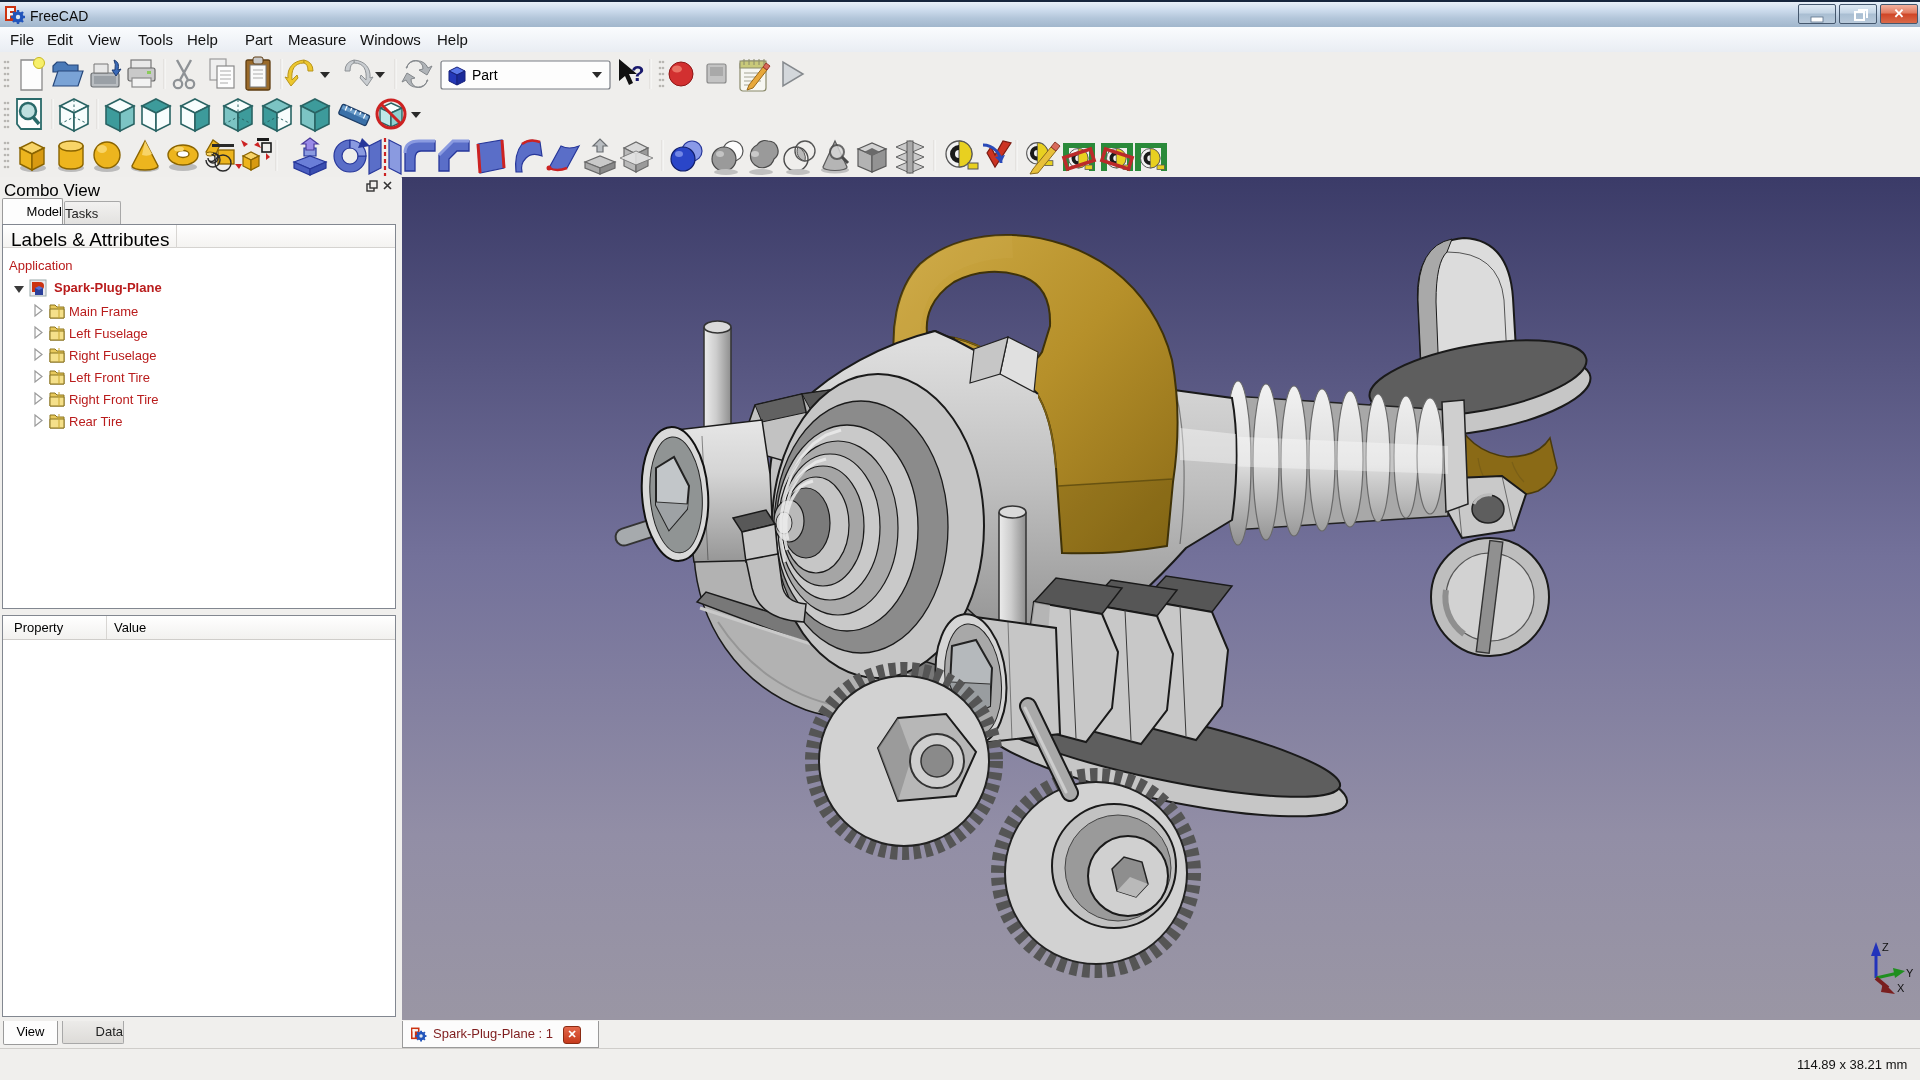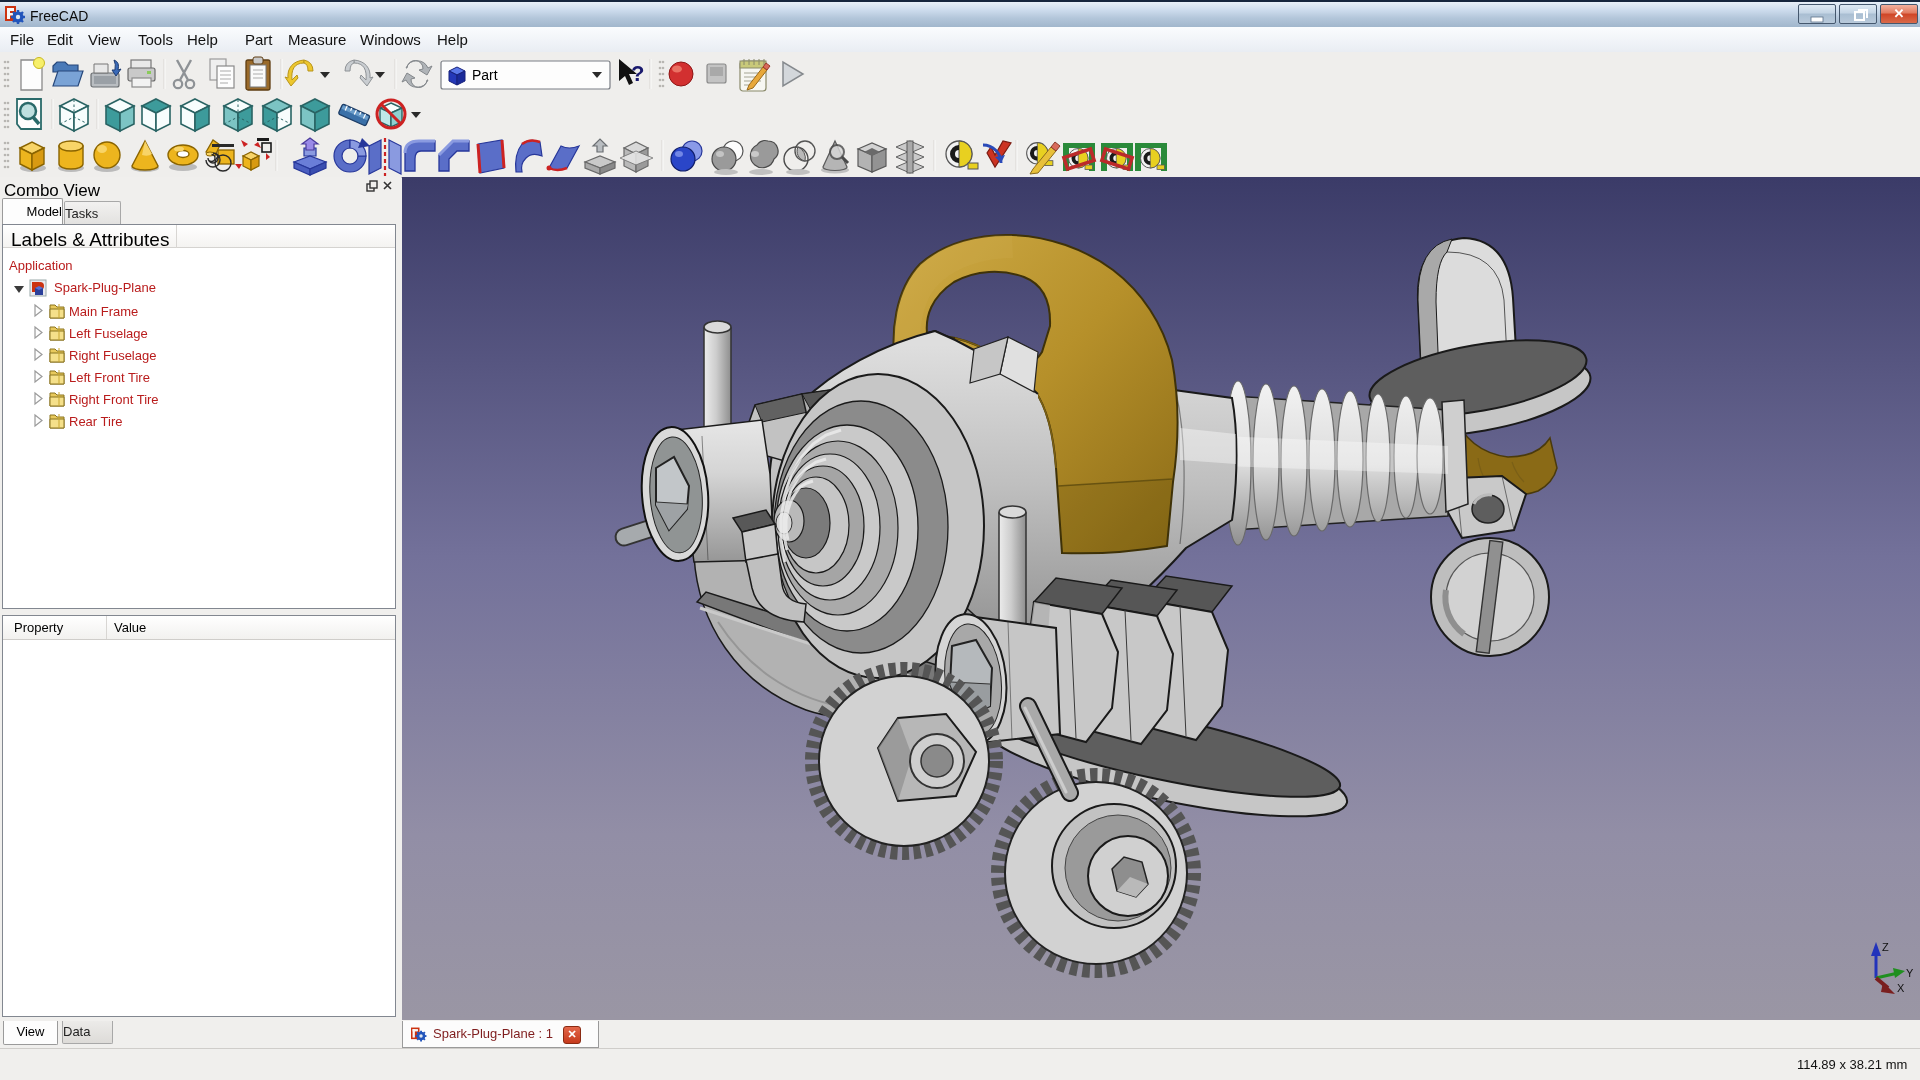--- a/index.html
+++ b/index.html
@@ -18,21 +18,21 @@
 #tabTasks{left:64px;top:24px;width:57px;height:24px;background:linear-gradient(#f2f1f0,#e2e1df);border:1px solid #a8a8a8;border-bottom:none;border-radius:2px 2px 0 0;text-align:left;font-size:13px;padding-top:4px;color:#222}
 #treeFrame{left:2px;top:47px;width:394px;height:385px;background:#fff;border:1px solid #828790}
 #treeHead{left:0;top:0;width:392px;height:23px;background:linear-gradient(#ffffff,#f4f3f1);border-bottom:1px solid #d5d3d0}
 #treeHead .c1{position:absolute;left:8px;top:4px;font-size:19px;color:#000}
 #treeHead .dv{position:absolute;left:173px;top:0;width:1px;height:23px;background:#d8d6d3}
 .trow13{position:absolute;font-size:13px;color:#b91c1c;white-space:nowrap}
 #propFrame{left:2px;top:438px;width:394px;height:402px;background:#fff;border:1px solid #828790}
 #propHead{position:absolute;left:0;top:0;width:392px;height:23px;background:linear-gradient(#ffffff,#f2f1ef);border-bottom:1px solid #cfcdca}
 #propHead .dv{position:absolute;left:103px;top:0;width:1px;height:23px;background:#d8d6d3}
 #tabView{left:3px;top:844px;width:55px;height:24px;background:#fdfdfd;border:1px solid #9a9a9a;border-top:none;border-radius:0 0 2px 2px;text-align:center;font-size:13px;padding-top:3px}
-#tabData{left:62px;top:844px;width:51px;height:23px;background:linear-gradient(#eceBe9,#dddbd8);border:1px solid #a8a8a8;border-top:none;border-radius:0 0 2px 2px;text-align:left;font-size:13px;padding-top:3px;color:#222}
+#tabData{left:62px;top:844px;width:62px;height:23px;background:linear-gradient(#eceBe9,#dddbd8);border:1px solid #a8a8a8;border-top:none;border-radius:0 0 2px 2px;text-align:right;font-size:13px;padding-top:3px;color:#222}
 #vport{left:402px;top:177px;width:1518px;height:843px}
 #mditab{left:402px;top:1021px;width:197px;height:27px;background:#fcfcfc;border:1px solid #9a9a9a;border-top:none;box-sizing:border-box}
 #mditab .tx{position:absolute;left:30px;top:5px;font-size:13px;color:#7f1d1d}
 #mdiclose{position:absolute;left:160px;top:5px;width:16px;height:16px;background:linear-gradient(#e4674a,#c53a1c);border:1px solid #8a2a12;border-radius:3px;color:#fff;font-size:11px;font-weight:bold;text-align:center;line-height:15px}
 #status{left:0;top:1048px;width:1920px;height:32px;background:#f0efed;border-top:1px solid #cfcdca;box-sizing:border-box}
 #dimtx{position:absolute;left:1797px;top:8px;font-size:13px;color:#111}
 </style></head>
 <body>
 <div class="abs" id="title">
   <svg class="abs" style="left:5px;top:4px" width="22" height="18" viewBox="0 0 22 18">
@@ -521,21 +521,21 @@
     <svg class="abs" style="left:8px;top:56px" width="16" height="16">
         <polygon points="3,5 13,5 8,12" fill="#3a3a3a"></polygon>
       </svg>
     <svg class="abs" style="left:26px;top:54px" width="18" height="18" viewBox="0 0 18 18">
         <rect x="1" y="1" width="16" height="16" fill="#e8e8ee" stroke="#9aa" stroke-width="1"></rect>
         <rect x="3" y="3" width="7" height="10" fill="#cc3311"></rect>
         <circle cx="11" cy="7" r="4" fill="#cc3311"></circle>
         <rect x="6" y="9" width="8" height="7" fill="#2a3f9a"></rect>
         <path d="M6 9 l4 -2 l4 2 l-4 2 z" fill="#5a6fd0"></path>
       </svg>
-    <div class="trow13" style="left:51px;top:55px;font-weight:normal">Spark-Plug-Plane</div>
+    <div class="trow13" style="left:51px;top:55px;font-weight:bold">Spark-Plug-Plane</div>
     <svg class="abs" style="left:0;top:76px" width="394" height="140" viewBox="0 0 394 140">
       <g fill="#fdfdfd" stroke="#9a9a9a" stroke-width="1.2">
         <polygon points="32,4 39,9.5 32,15"></polygon>
           <polygon points="32,26 39,31.5 32,37"></polygon>
           <polygon points="32,48 39,53.5 32,59"></polygon>
           <polygon points="32,70 39,75.5 32,81"></polygon>
           <polygon points="32,92 39,97.5 32,103"></polygon>
           <polygon points="32,114 39,119.5 32,125"></polygon>
       </g>
       <g>

